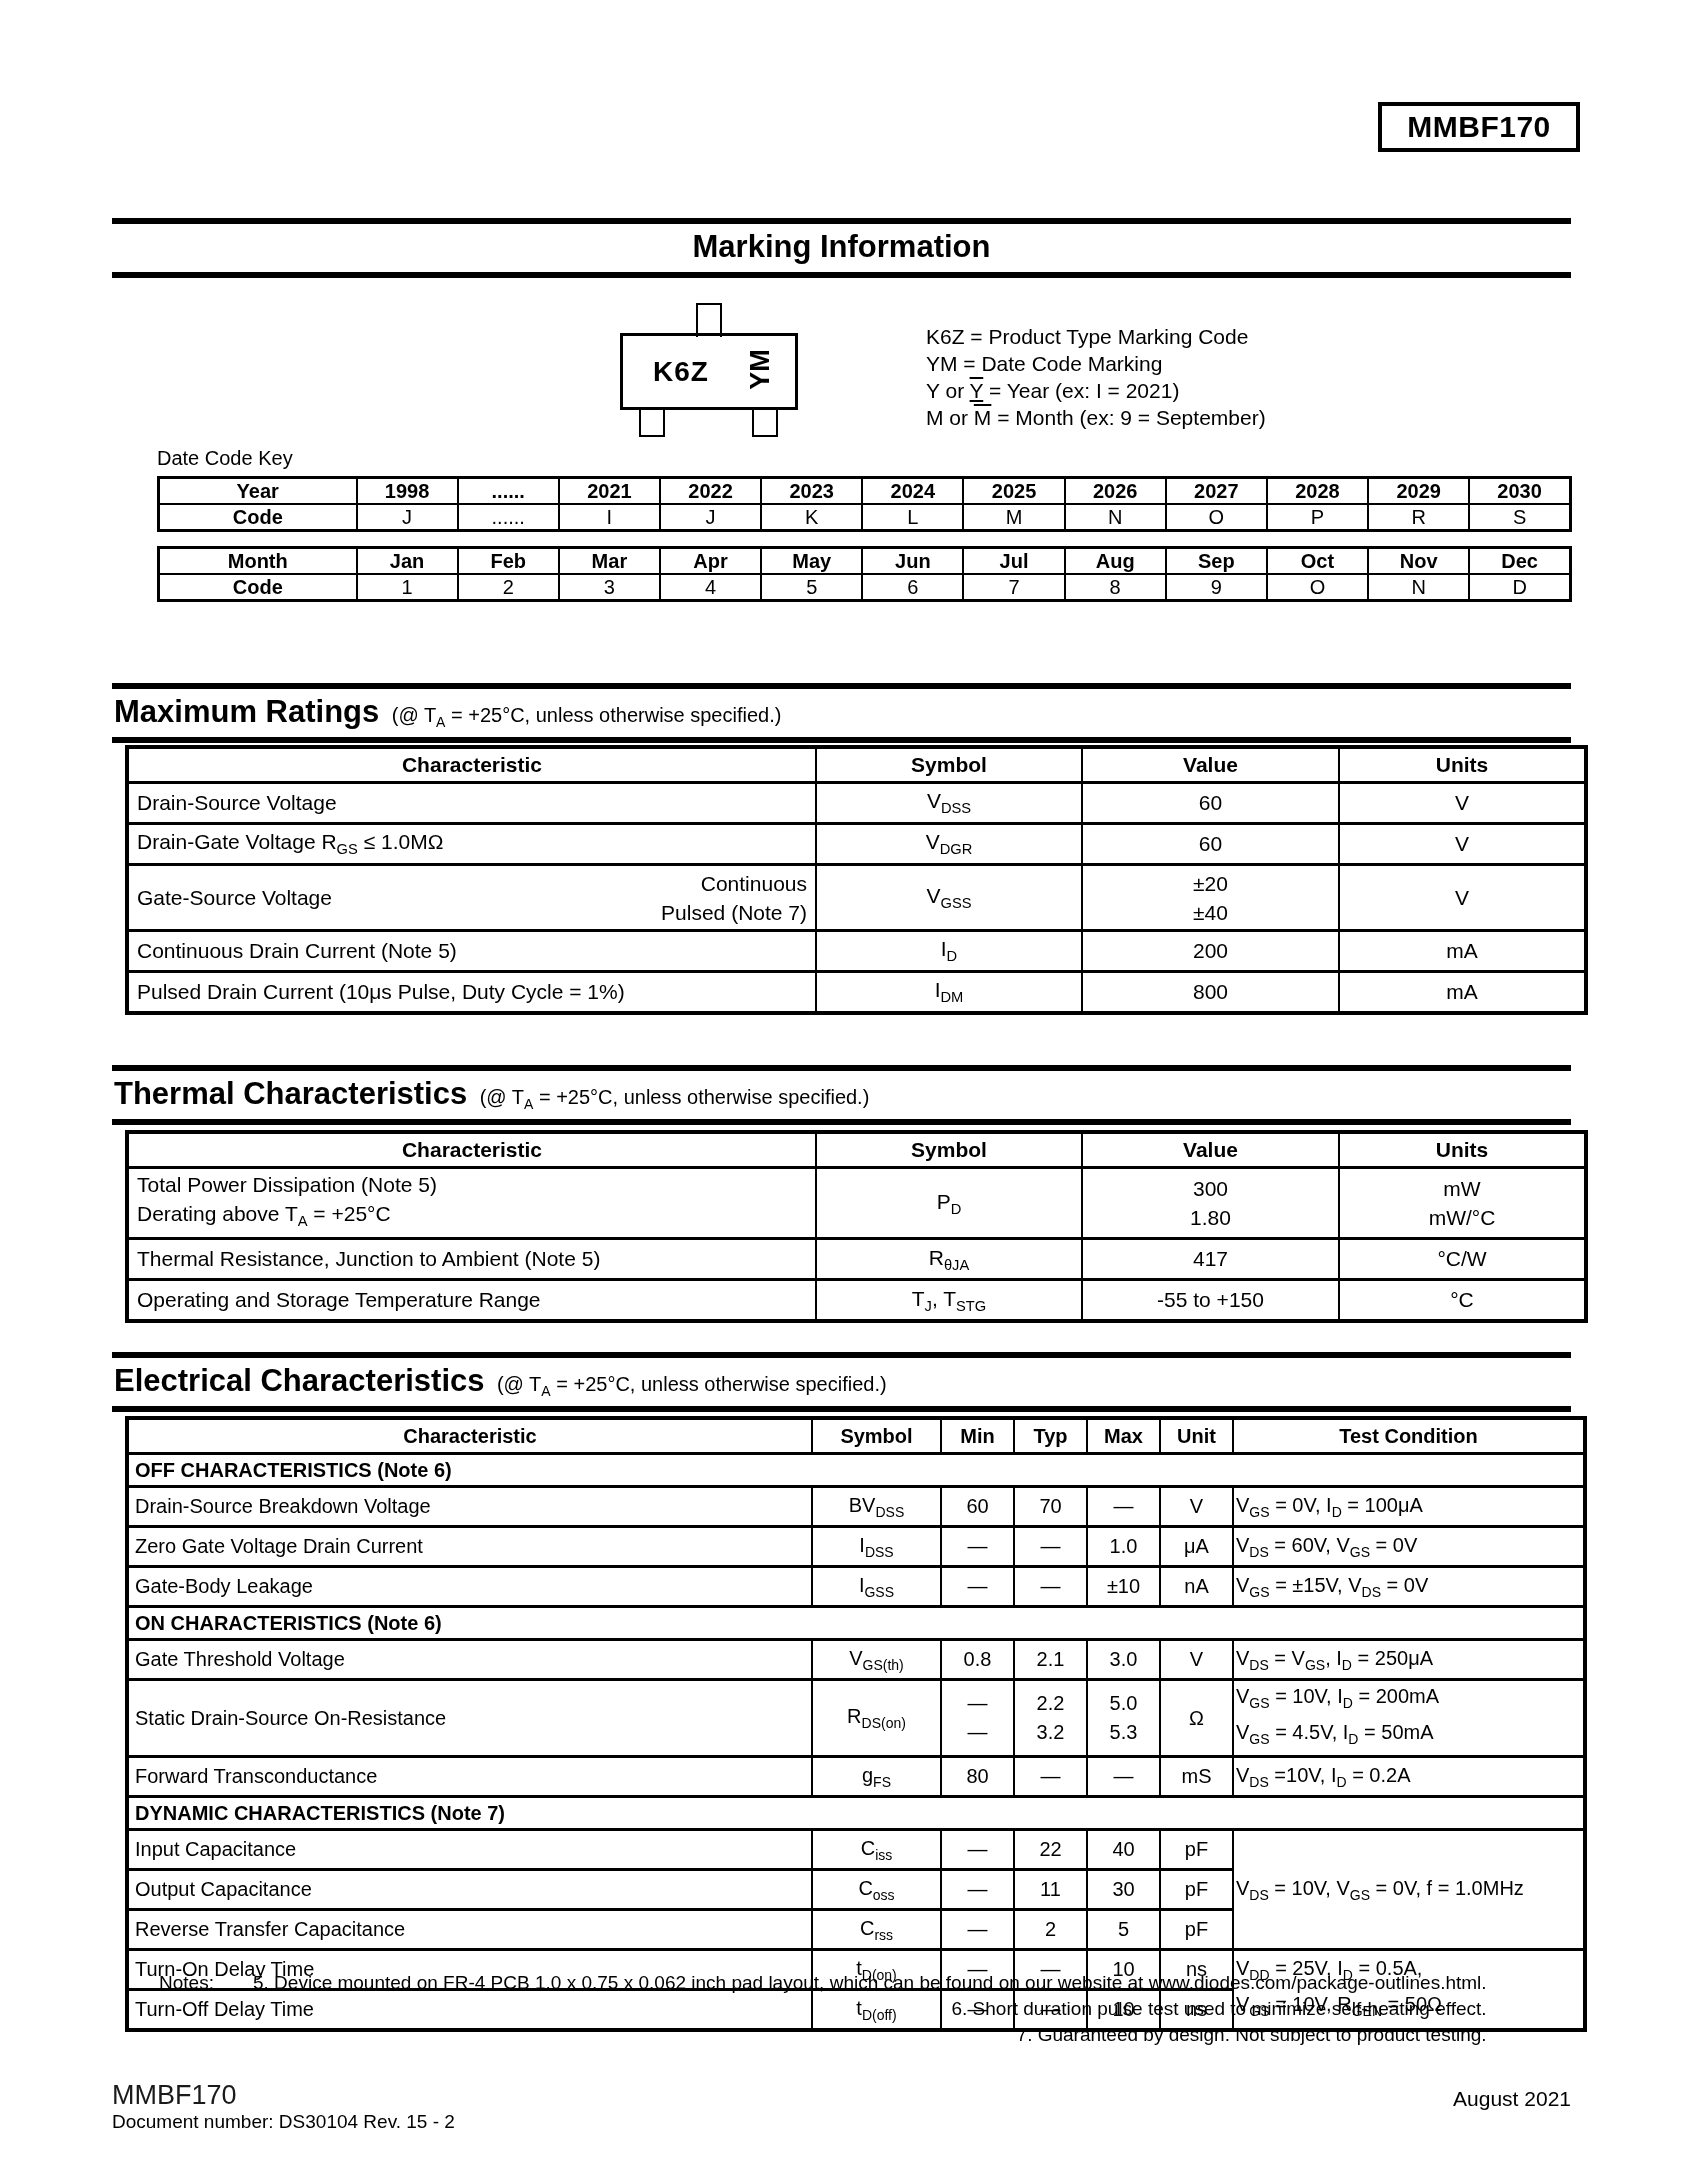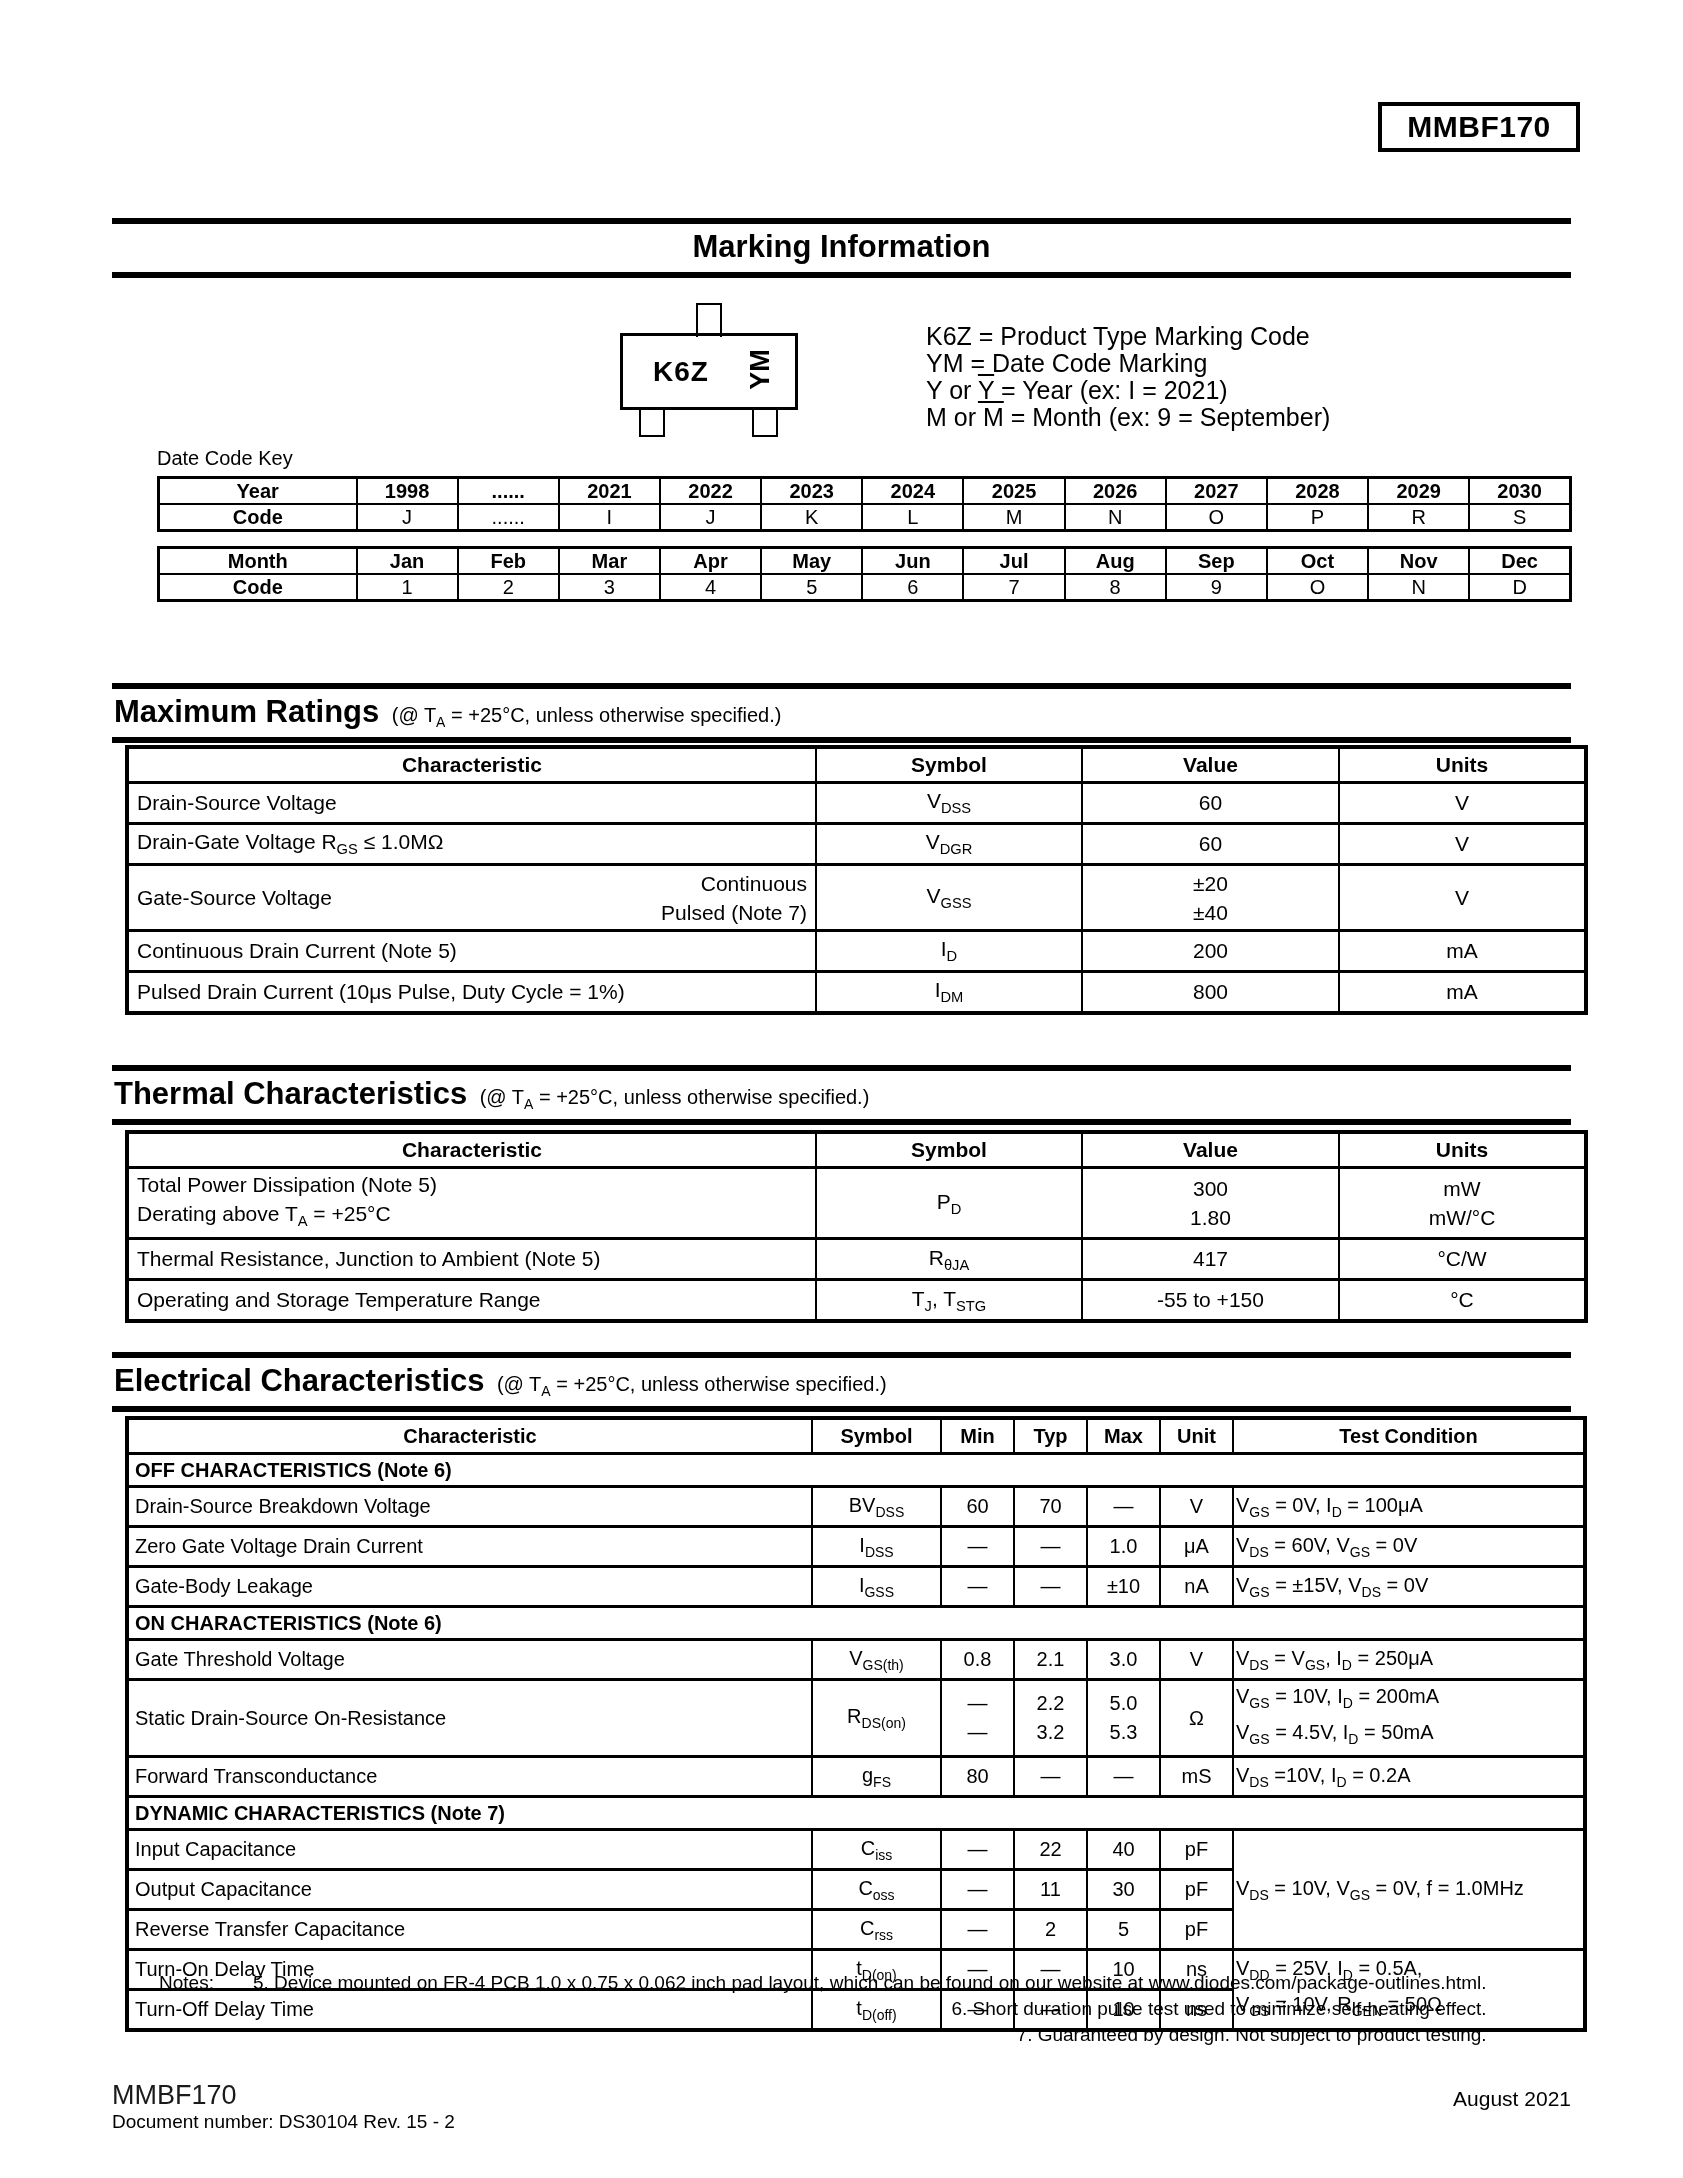--- a/index.html
+++ b/index.html
@@ -33,21 +33,21 @@
   .pin-top{left:584px;top:16px;width:22px;height:32px;border-bottom:none;}
   .pin-bl{left:527px;top:120px;width:22px;height:28px;border-top:none;}
   .pin-br{left:640px;top:120px;width:22px;height:28px;border-top:none;}
   .pkg-label{
     position:absolute;left:30px;top:20px;font-size:28px;font-weight:bold;letter-spacing:1px;
   }
   .pkg-ym{
     position:absolute;left:117px;top:18px;font-size:27px;font-weight:bold;
     transform:rotate(-90deg);transform-origin:center center;
   }
-  .mark-legend{position:absolute;left:814px;top:36px;font-size:25px;line-height:27px;}
+  .mark-legend{position:absolute;left:814px;top:36px;font-size:21px;line-height:27px;}
   
   .datecode{left:112px;top:447px;width:1459px;}
   .dck-label{margin-left:45px;font-size:20px;}
   table{border-collapse:collapse;table-layout:fixed;margin-left:13px;}
   .t-dck{margin-left:45px;width:1415px;border:3px solid #000;margin-top:6px;}
   .t-dck td{border:2px solid #000;text-align:center;font-size:20px;height:24px;padding:0 2px;overflow:hidden;}
   .t-dck .hdr td{font-weight:bold;}
   .t-dck td.rowlab{font-weight:bold;}
   .gap14{margin-top:14px;}
   

